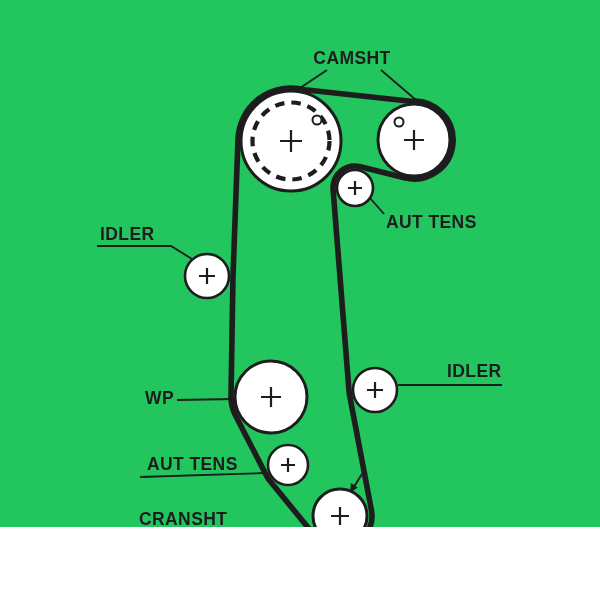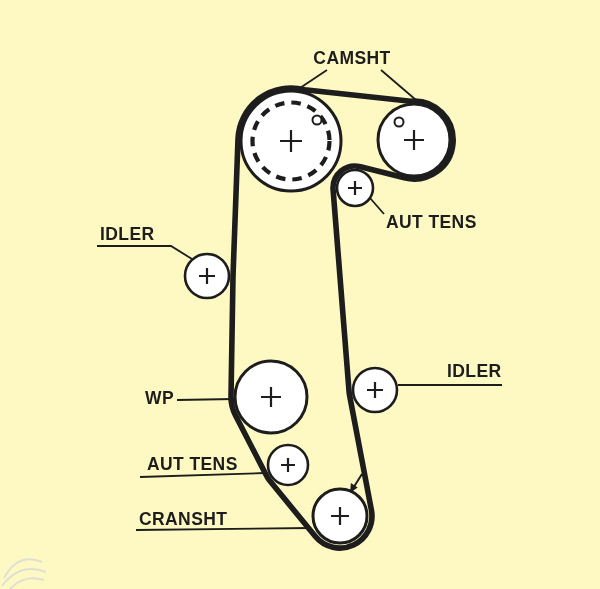--- a/index.html
+++ b/index.html
@@ -1,16 +1,16 @@
 <!DOCTYPE html>
 <html><head>
 <meta charset="utf-8">
 <style>
   html,body{margin:0;padding:0;background:#ffffff;}
-  .stage{position:relative;width:600px;height:589px;background:#fef9c3;overflow:hidden;}
+  .stage{position:relative;width:600px;height:527px;background:#22c55e;overflow:hidden;}
   svg{display:block;}
   .lbl{font-family:"Liberation Sans",sans-serif;font-size:17.5px;font-weight:700;fill:#1d1d1d;letter-spacing:.4px;}
   .pulley{fill:#ffffff;stroke:#1d1d1d;stroke-width:3;}
   .pulley-sm{stroke-width:2.6;}
   .teeth{fill:none;stroke:#1d1d1d;stroke-width:4.2;stroke-dasharray:9.5 7;}
   .cross{stroke:#1d1d1d;stroke-width:2.2;fill:none;}
   .hole{fill:#ffffff;stroke:#1d1d1d;stroke-width:2;}
   .leader{stroke:#1d1d1d;stroke-width:1.8;fill:none;}
   .belt{fill:none;stroke:#1d1d1d;stroke-width:5.6;stroke-linejoin:round;}
   .arrow-line{stroke:#1d1d1d;stroke-width:2;fill:none;}

